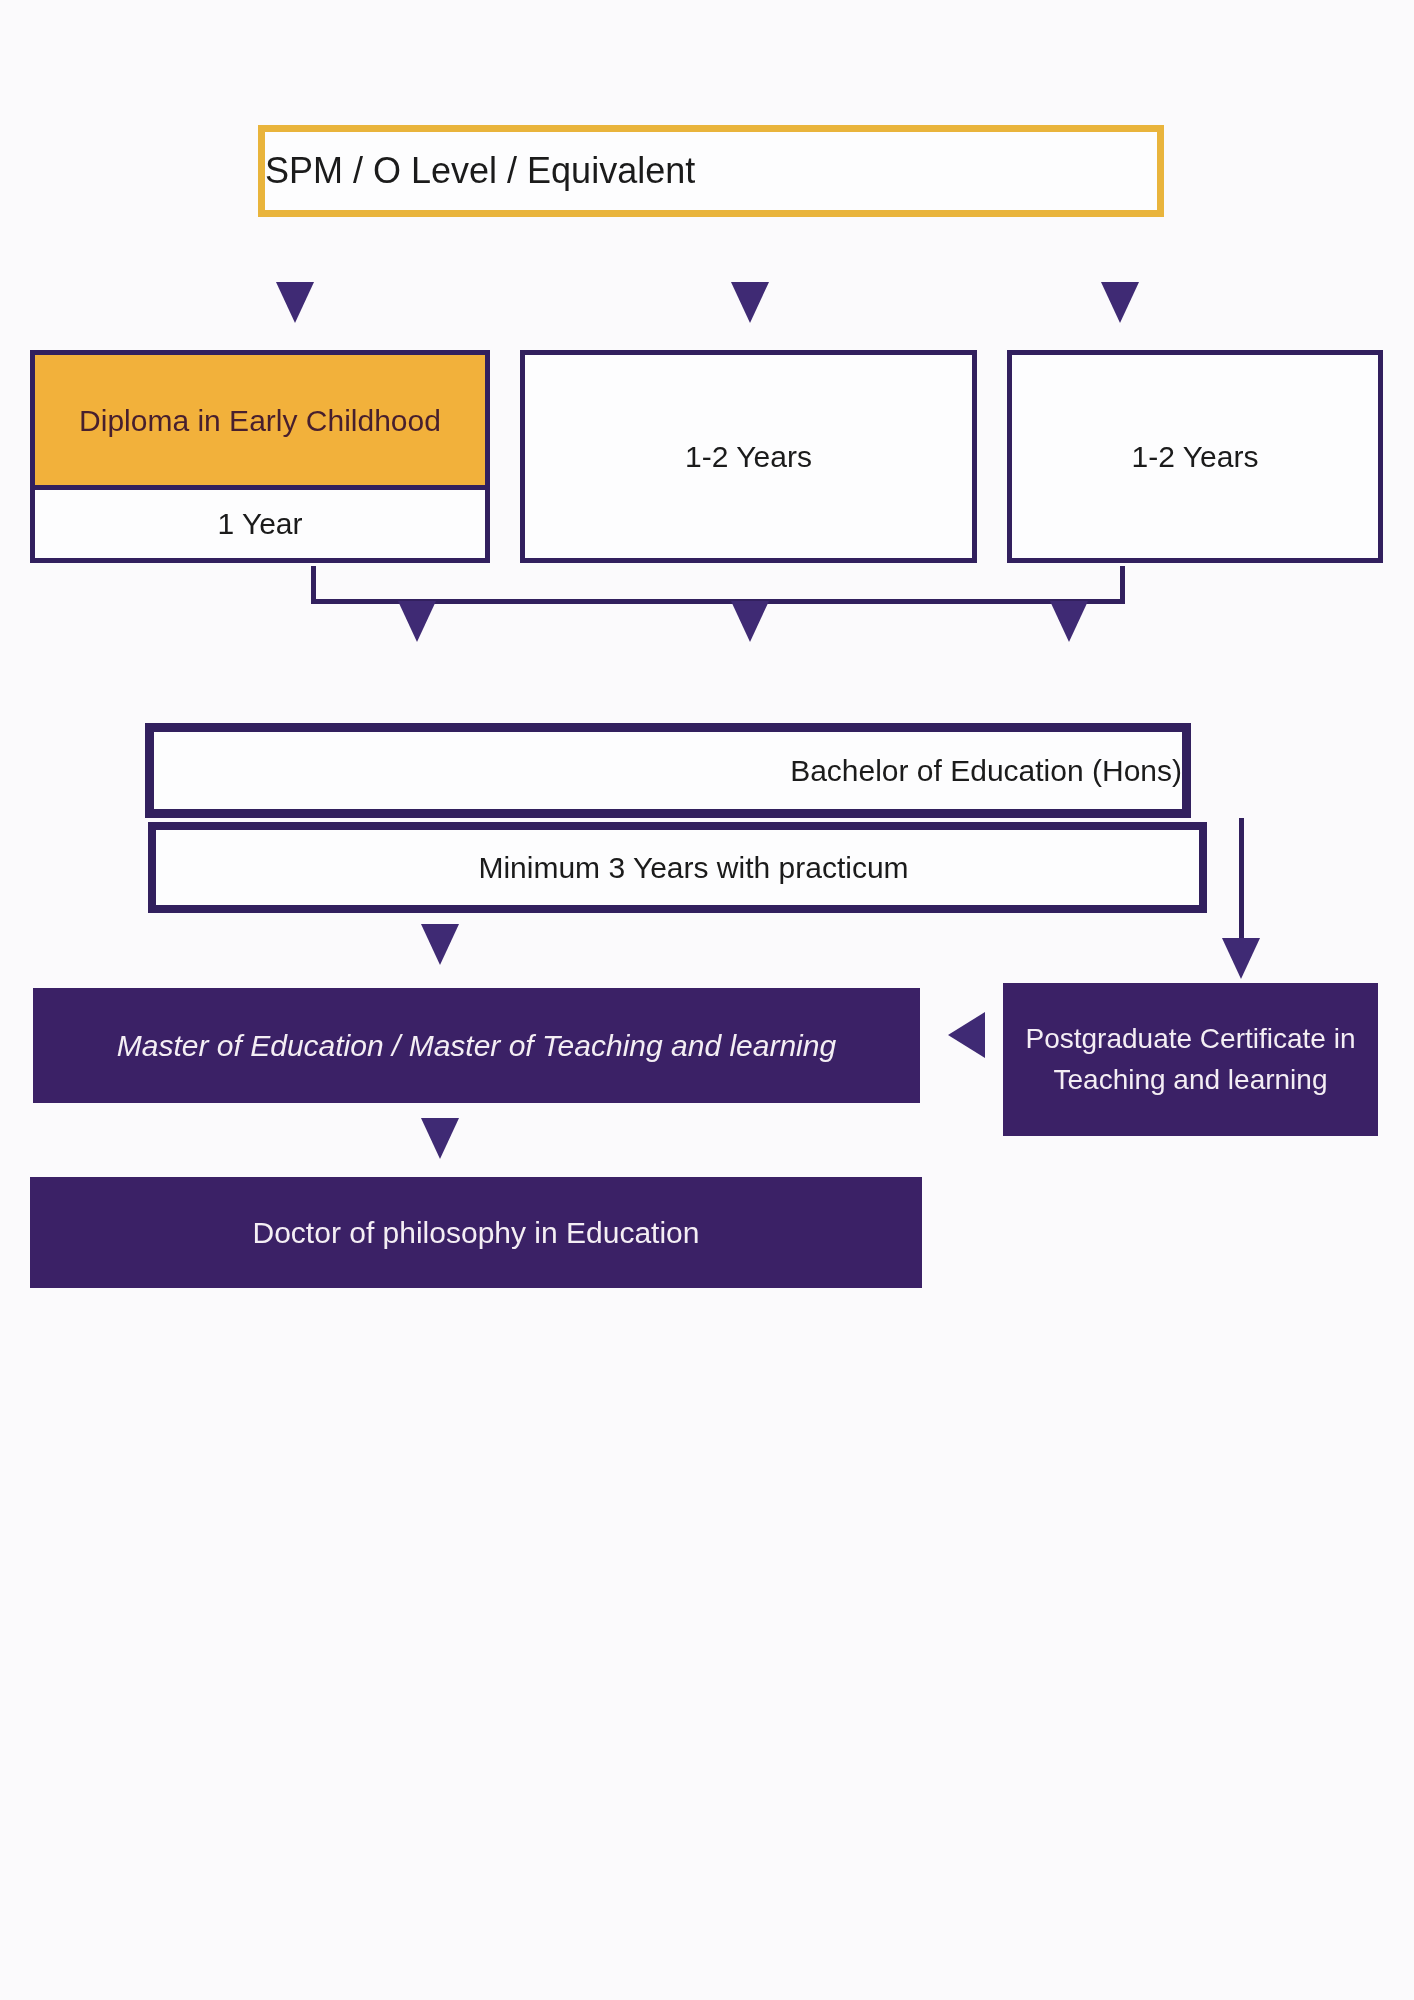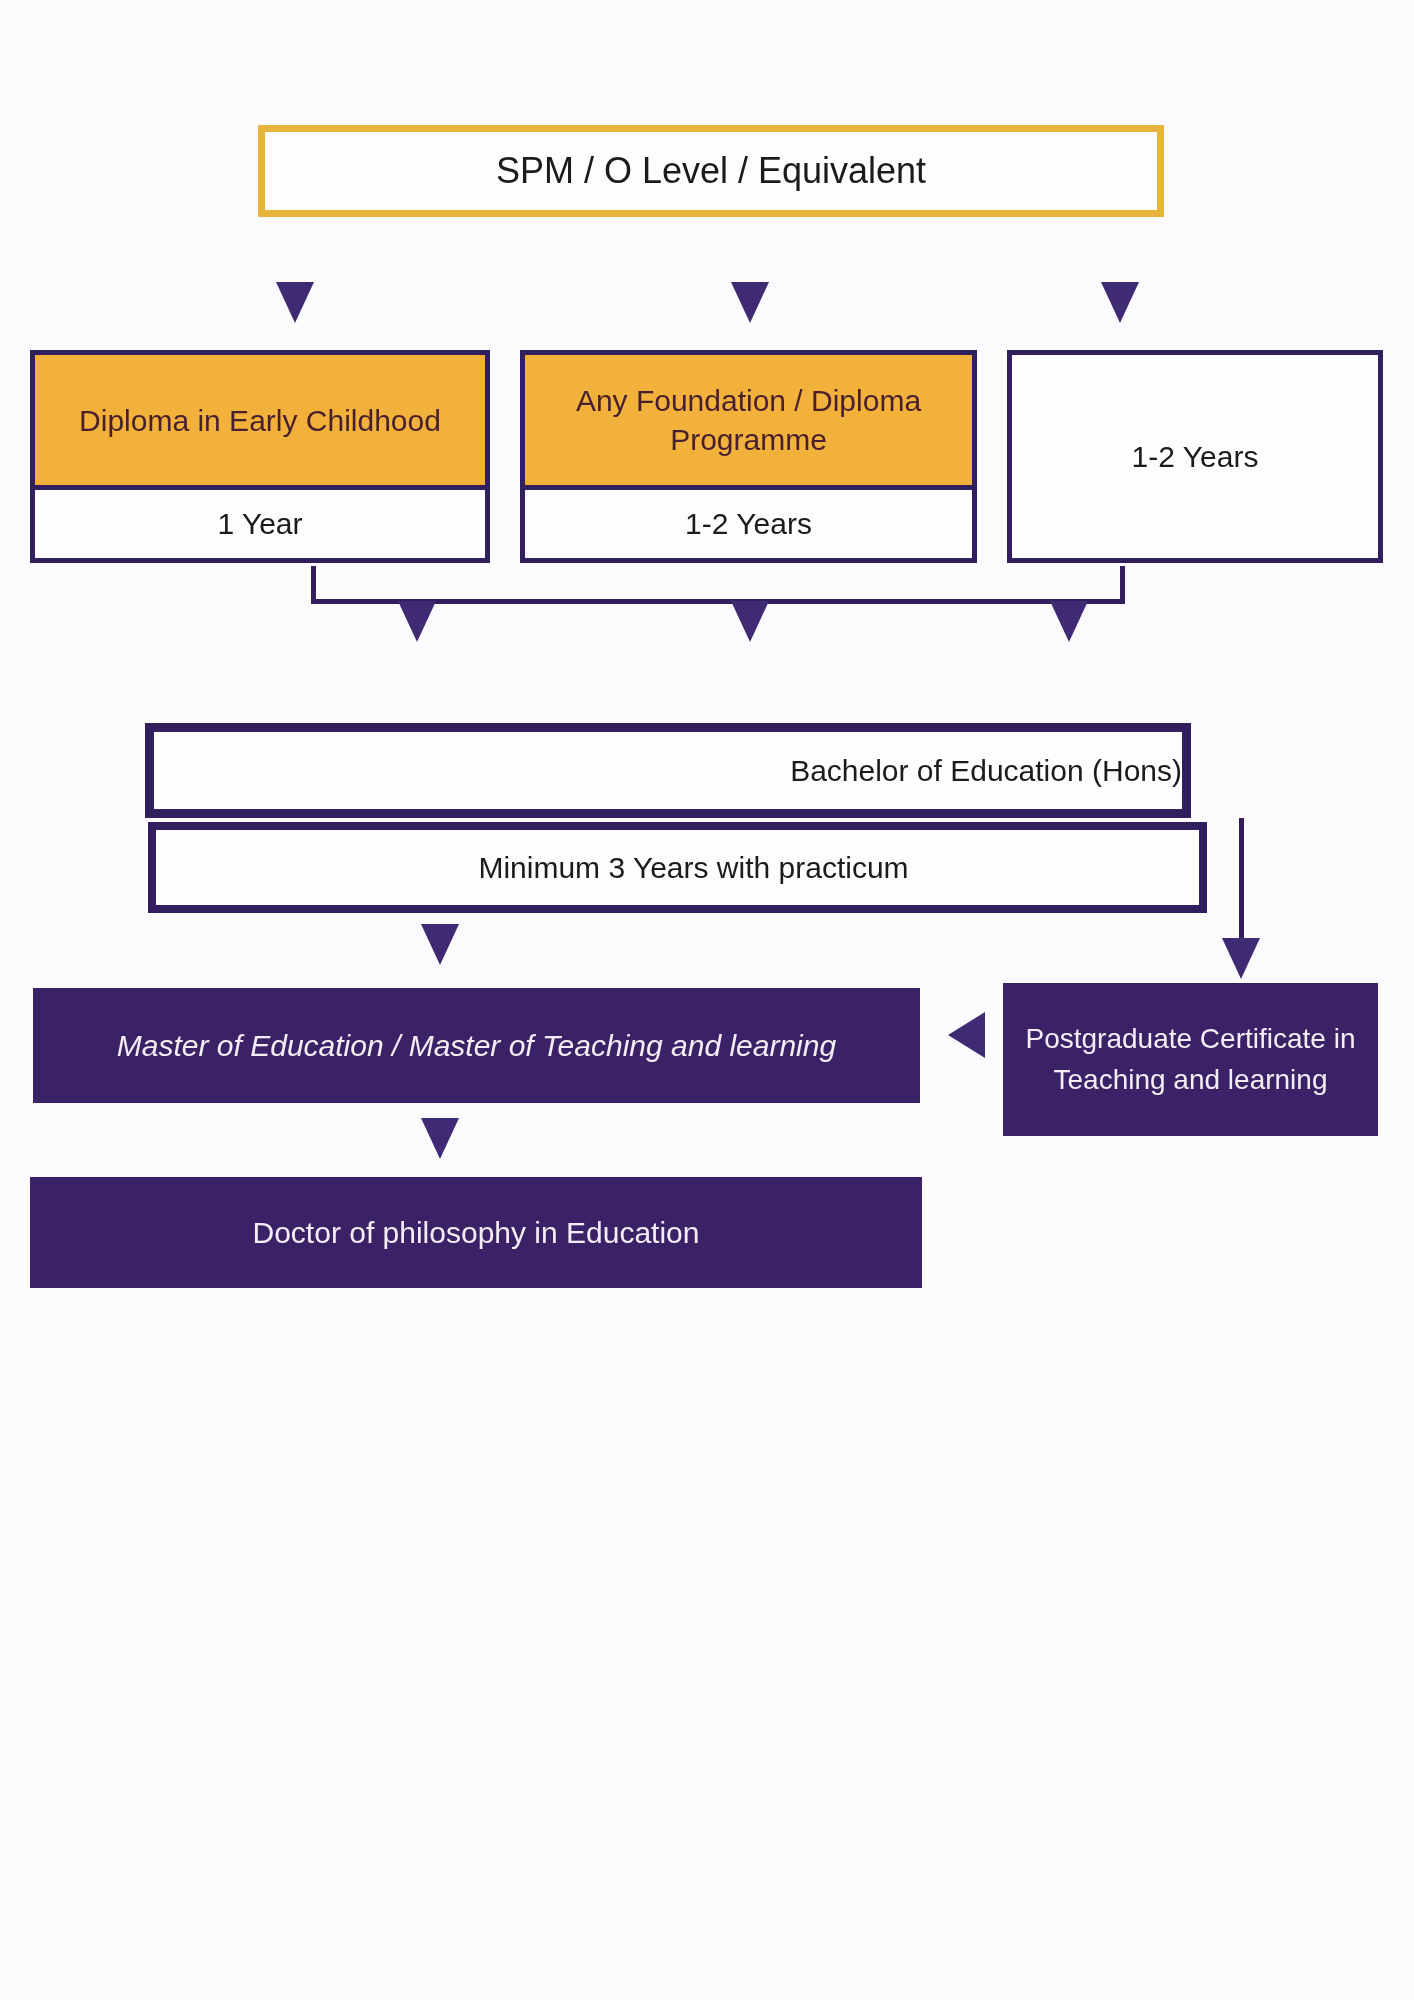--- a/index.html
+++ b/index.html
@@ -15,21 +15,21 @@
     font-family: "Liberation Sans", "DejaVu Sans", sans-serif;
     overflow: hidden;
   }
   .abs { position: absolute; box-sizing: border-box; }
 
   
   .entry-box {
     left: 258px; top: 125px; width: 906px; height: 92px;
     border: 7px solid var(--yellow-border);
     background: #fdfdfe;
-    display: flex; align-items: center; justify-content: center;
+    display: flex; align-items: center; justify-content: flex-start;
     font-size: 36px; color: var(--dark-text);
   }
 
   
   .pathway-box {
     top: 350px; height: 213px;
     border: 5px solid var(--purple-dark);
     background: #fdfdfe;
     display: flex; flex-direction: column;
   }
@@ -104,21 +104,20 @@
   <div class="abs arrow-down" style="left:276px; top:282px;"></div>
   <div class="abs arrow-down" style="left:731px; top:282px;"></div>
   <div class="abs arrow-down" style="left:1101px; top:282px;"></div>
 
   <div class="abs pathway-box" style="left:30px; width:460px;">
     <div class="pathway-top">Diploma in Early Childhood</div>
     <div class="pathway-bottom">1 Year</div>
   </div>
 
   <div class="abs pathway-box" style="left:520px; width:457px;">
-    <div class="pathway-top">Any Foundation / Diploma Programme</div>
     <div class="pathway-bottom">1-2 Years</div>
   </div>
 
   <div class="abs pathway-box pathway-3" style="left:1007px; width:376px;">
     <div class="pathway-bottom">1-2 Years</div>
   </div>
 
   <div class="abs line" style="left:311px; top:566px; width:5px; height:38px;"></div>
   <div class="abs line" style="left:1120px; top:566px; width:5px; height:38px;"></div>
   <div class="abs line" style="left:311px; top:599px; width:814px; height:5px;"></div>

